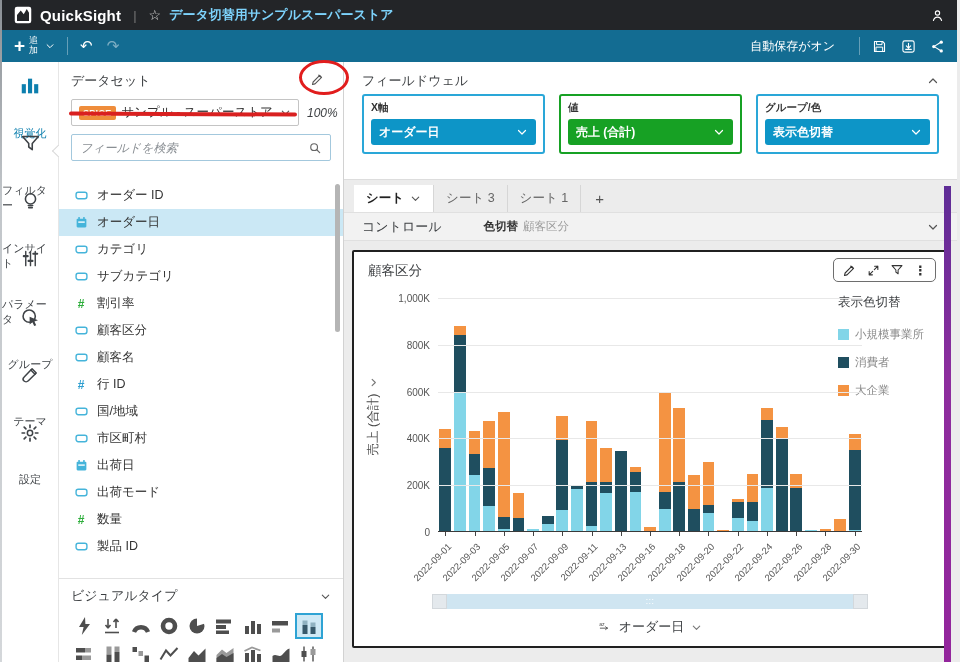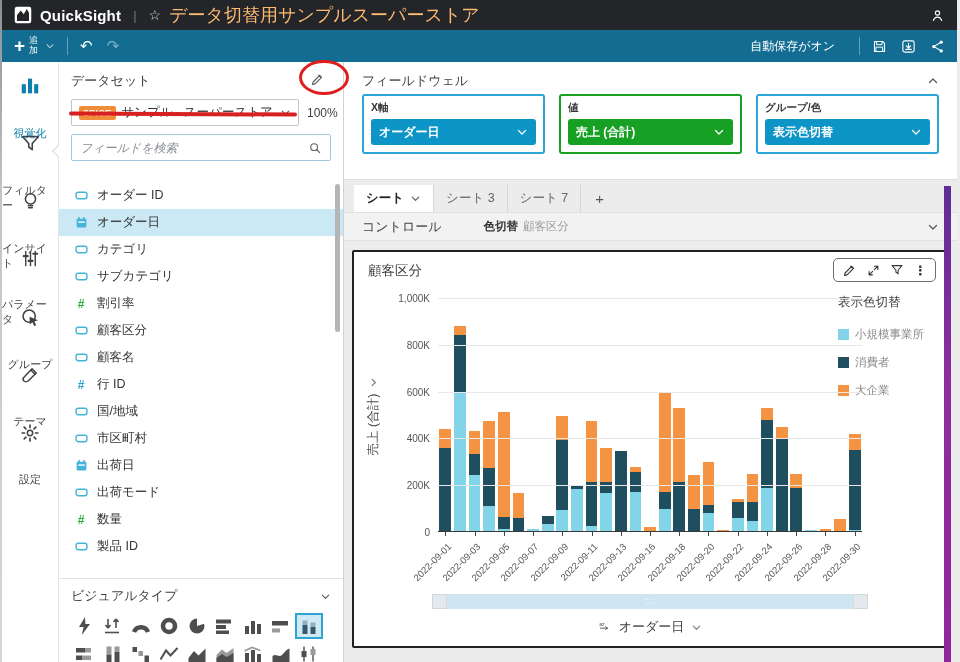--- a/index.html
+++ b/index.html
@@ -7,21 +7,21 @@
     font-family:"Liberation Sans","DejaVu Sans",sans-serif; }
   #gutter { position:absolute; left:0; top:0; width:5px; height:662px;
     background:linear-gradient(180deg,#8a8f94,#c2c6ca 30%,#d4d7da); }
   #app { position:absolute; left:2px; top:0; width:955px; height:662px; }
 
   
   #topbar { position:absolute; left:0; top:0; width:100%; height:30px; background:#232528;
     color:#fff; display:flex; align-items:center; padding:0 12px; gap:8px; }
   .brand { font-weight:bold; font-size:15px; letter-spacing:.2px; }
   .tb-sep { color:#777; font-size:13px; margin:0 4px; }
-  .doc-title { font-size:18px; color:#fdba74; }
+  .doc-title { font-size:13px; color:#7dd3fc;font-weight:bold; }
   .star { font-size:14px; color:#ddd; }
   #topbar .spacer { flex:1; }
 
   
   #toolbar { position:absolute; left:0; top:30px; width:100%; height:32px; background:#136c92;
     color:#fff; display:flex; align-items:center; padding:0 12px; }
   .add-group { display:flex; align-items:center; gap:4px; cursor:pointer; }
   .add-plus { font-size:19px; font-weight:bold; line-height:1; margin-top:-2px; }
   .add-label { font-size:9px; line-height:1.1; width:12px; word-break:break-all; }
   .tool-sep { width:1px; height:18px; background:rgba(255,255,255,.35); margin:0 12px; }
@@ -47,21 +47,21 @@
     background:#fff; border-right:1px solid #d2d2d2; }
   .dp-pad { padding:10px 12px 0 12px; }
   .panel-title { font-size:13px; color:#3c3f42; }
   .pencil-btn { position:absolute; right:18px; top:10px; cursor:pointer; }
   .ds-row { display:flex; align-items:center; gap:8px; margin-top:9px; }
   .ds-select { flex:0 0 228px; height:27px; border:1px solid #c4c4c4; border-radius:2px;
     background:#fff; display:flex; align-items:center; padding:0 7px; gap:6px; cursor:pointer; }
   .spice-badge { background:#ef8d3b; color:#fff; font-size:9px; font-weight:bold;
     padding:2px 4px; border-radius:2px; letter-spacing:.3px; }
   .ds-name { font-size:12.5px; color:#333; flex:1; white-space:nowrap; overflow:hidden; }
-  .pct { font-size:12px; color:#3c3f42; }
+  .pct { font-size:12px; color:#3c3f42;font-style:italic; }
   .section-label { font-size:13px; color:#3c3f42; margin-top:12px; }
   .search-box { margin-top:8px; height:27px; border:1px solid #a3c8dd; border-radius:2px;
     display:flex; align-items:center; padding:0 8px; }
   .search-box input { border:none; outline:none; flex:1; font-size:12px; font-style:italic;
     color:#555; background:transparent; font-family:inherit; }
   .search-box input::placeholder { color:#8a8f94; font-style:italic; }
   #field-list { position:absolute; left:0; top:116px; width:100%; height:400px;
     overflow:hidden; padding-top:4px; }
   .field-row { height:27px; display:flex; align-items:center; gap:8px; padding:0 14px;
     font-size:12.5px; color:#333; cursor:pointer; }
@@ -614,21 +614,21 @@
         <div class="sheet-tab active">
           <span>シート</span>
           <svg width="11" height="11" viewBox="0 0 24 24" xmlns="http://www.w3.org/2000/svg">
             <path d="M5 9 l7 7 7-7" fill="none" stroke="#555" stroke-width="2.4" stroke-linecap="round" stroke-linejoin="round"></path>
           </svg>
         </div>
         <div class="sheet-tab">
           <span>シート 3</span>
         </div>
         <div class="sheet-tab">
-          <span>シート 7</span>
+          <span>シート 1</span>
         </div>
         <div class="tab-add">+</div>
       </div>
 
     <div id="controls-bar">
       <span class="ctrl-label">コントロール</span>
       <span class="ctrl-name">色切替</span>
       <span class="ctrl-value">顧客区分</span>
       <span class="spacer"></span>
       <span id="ctrl-chev">

